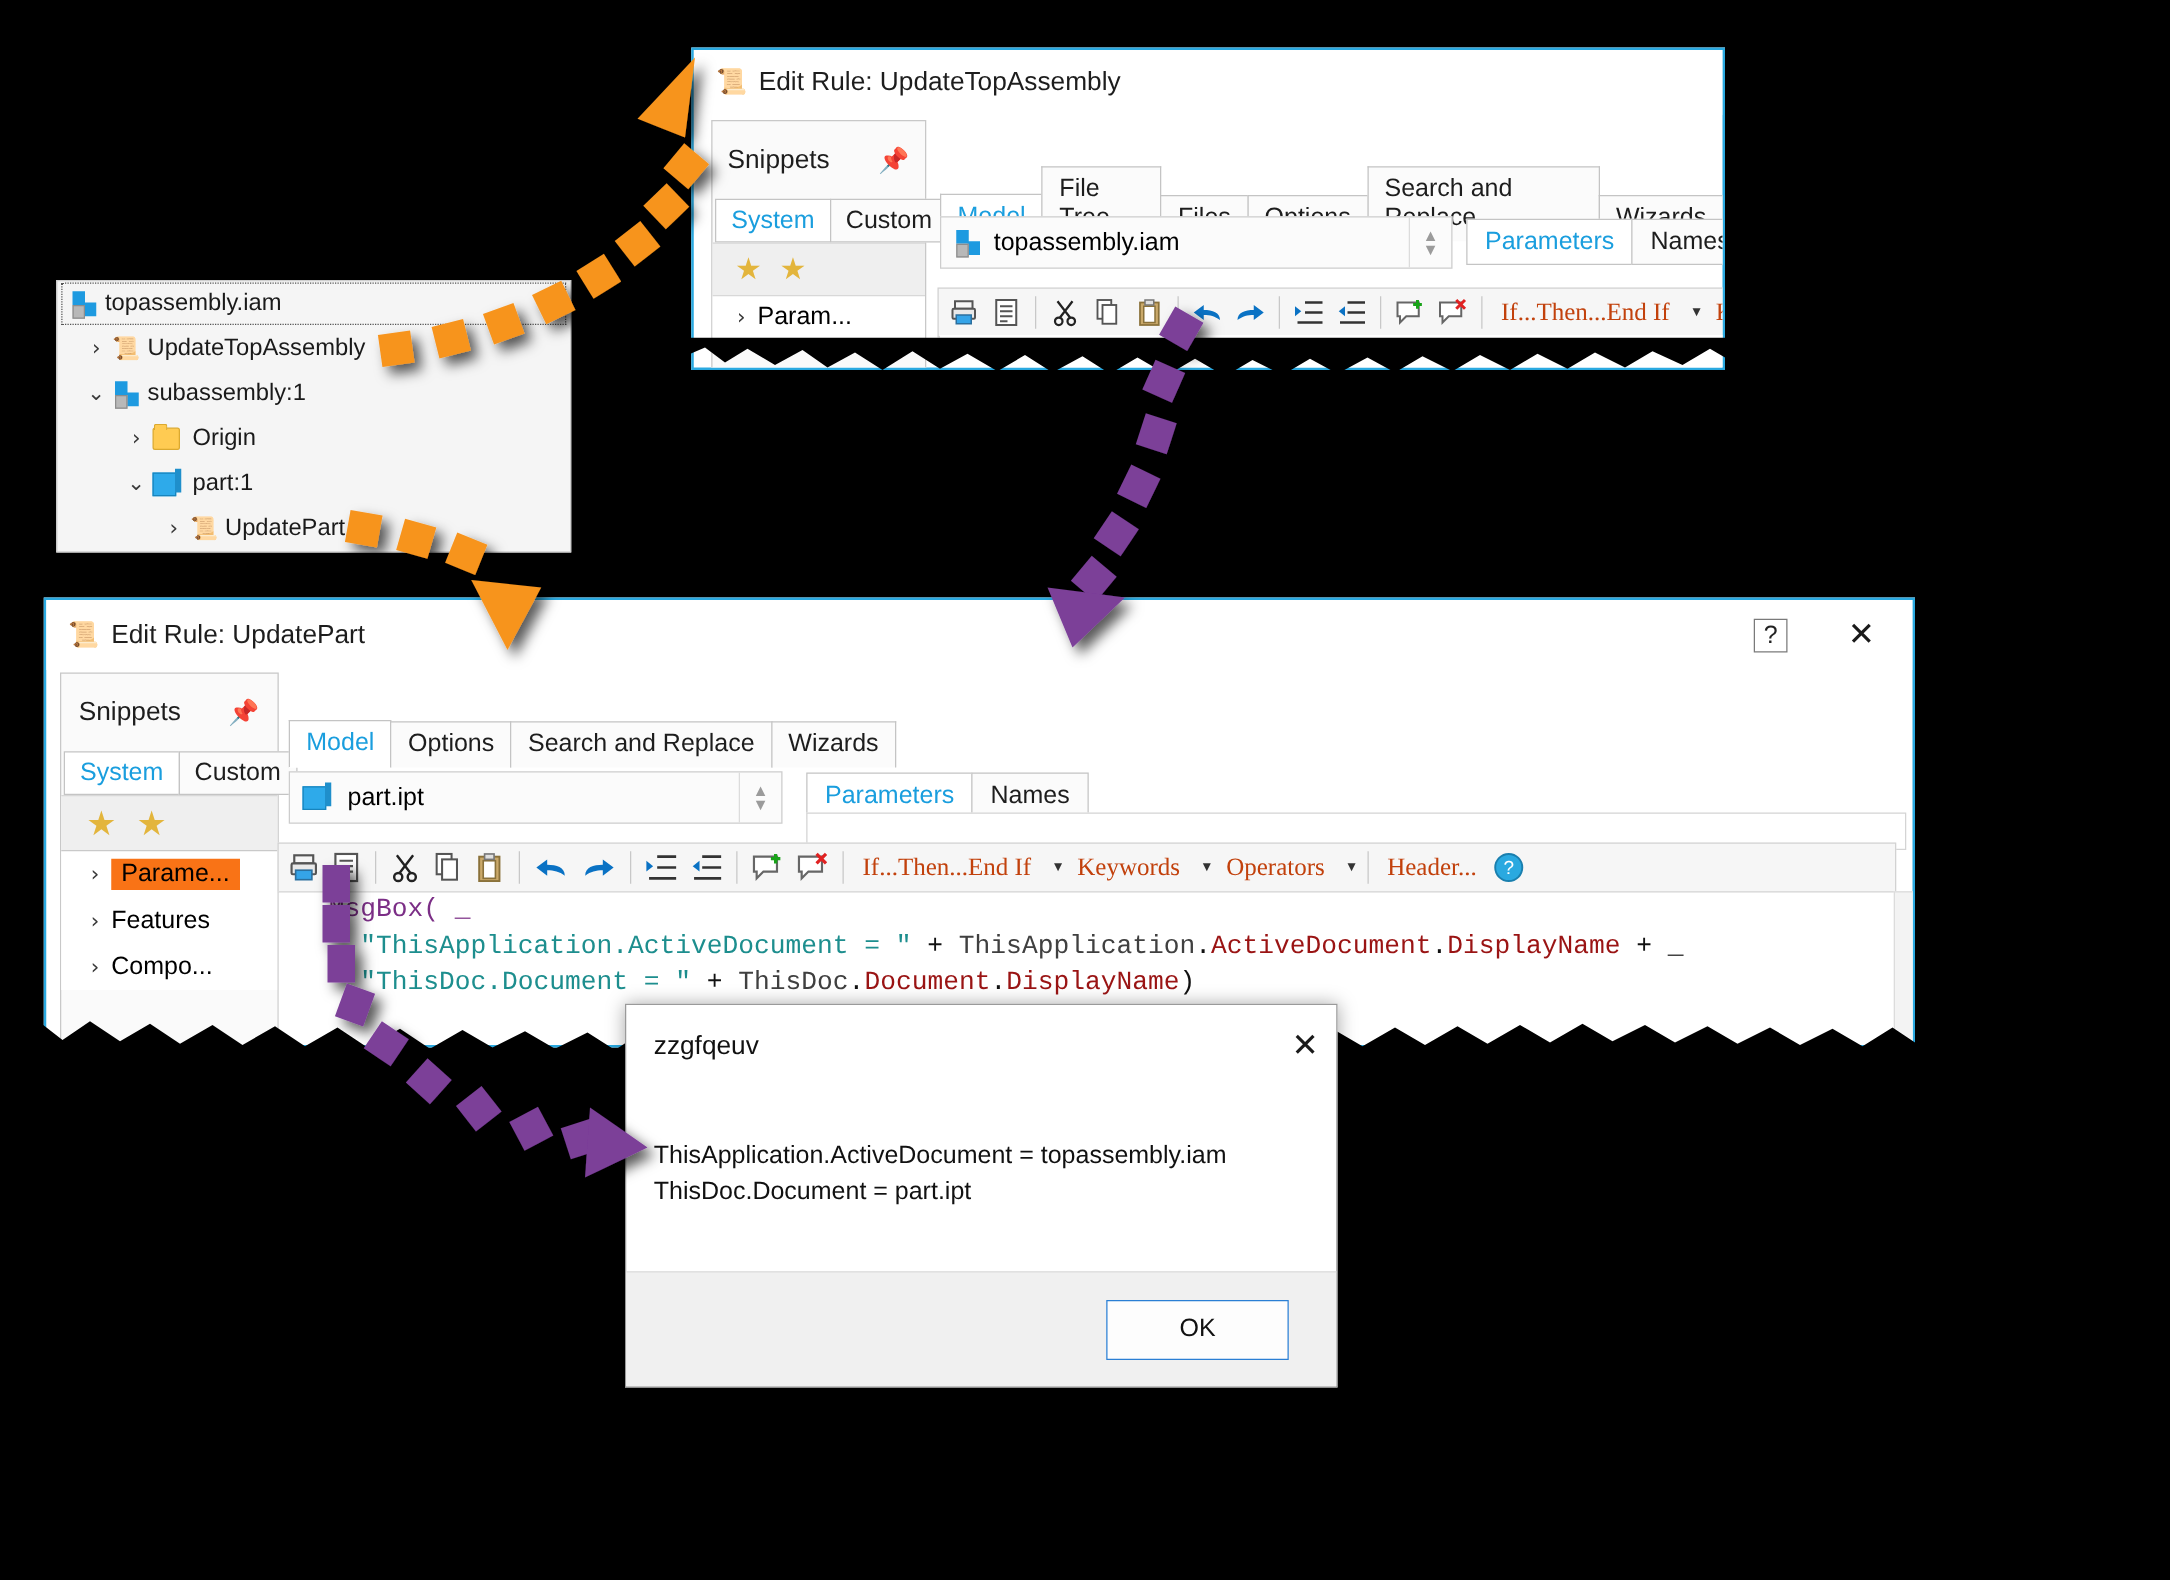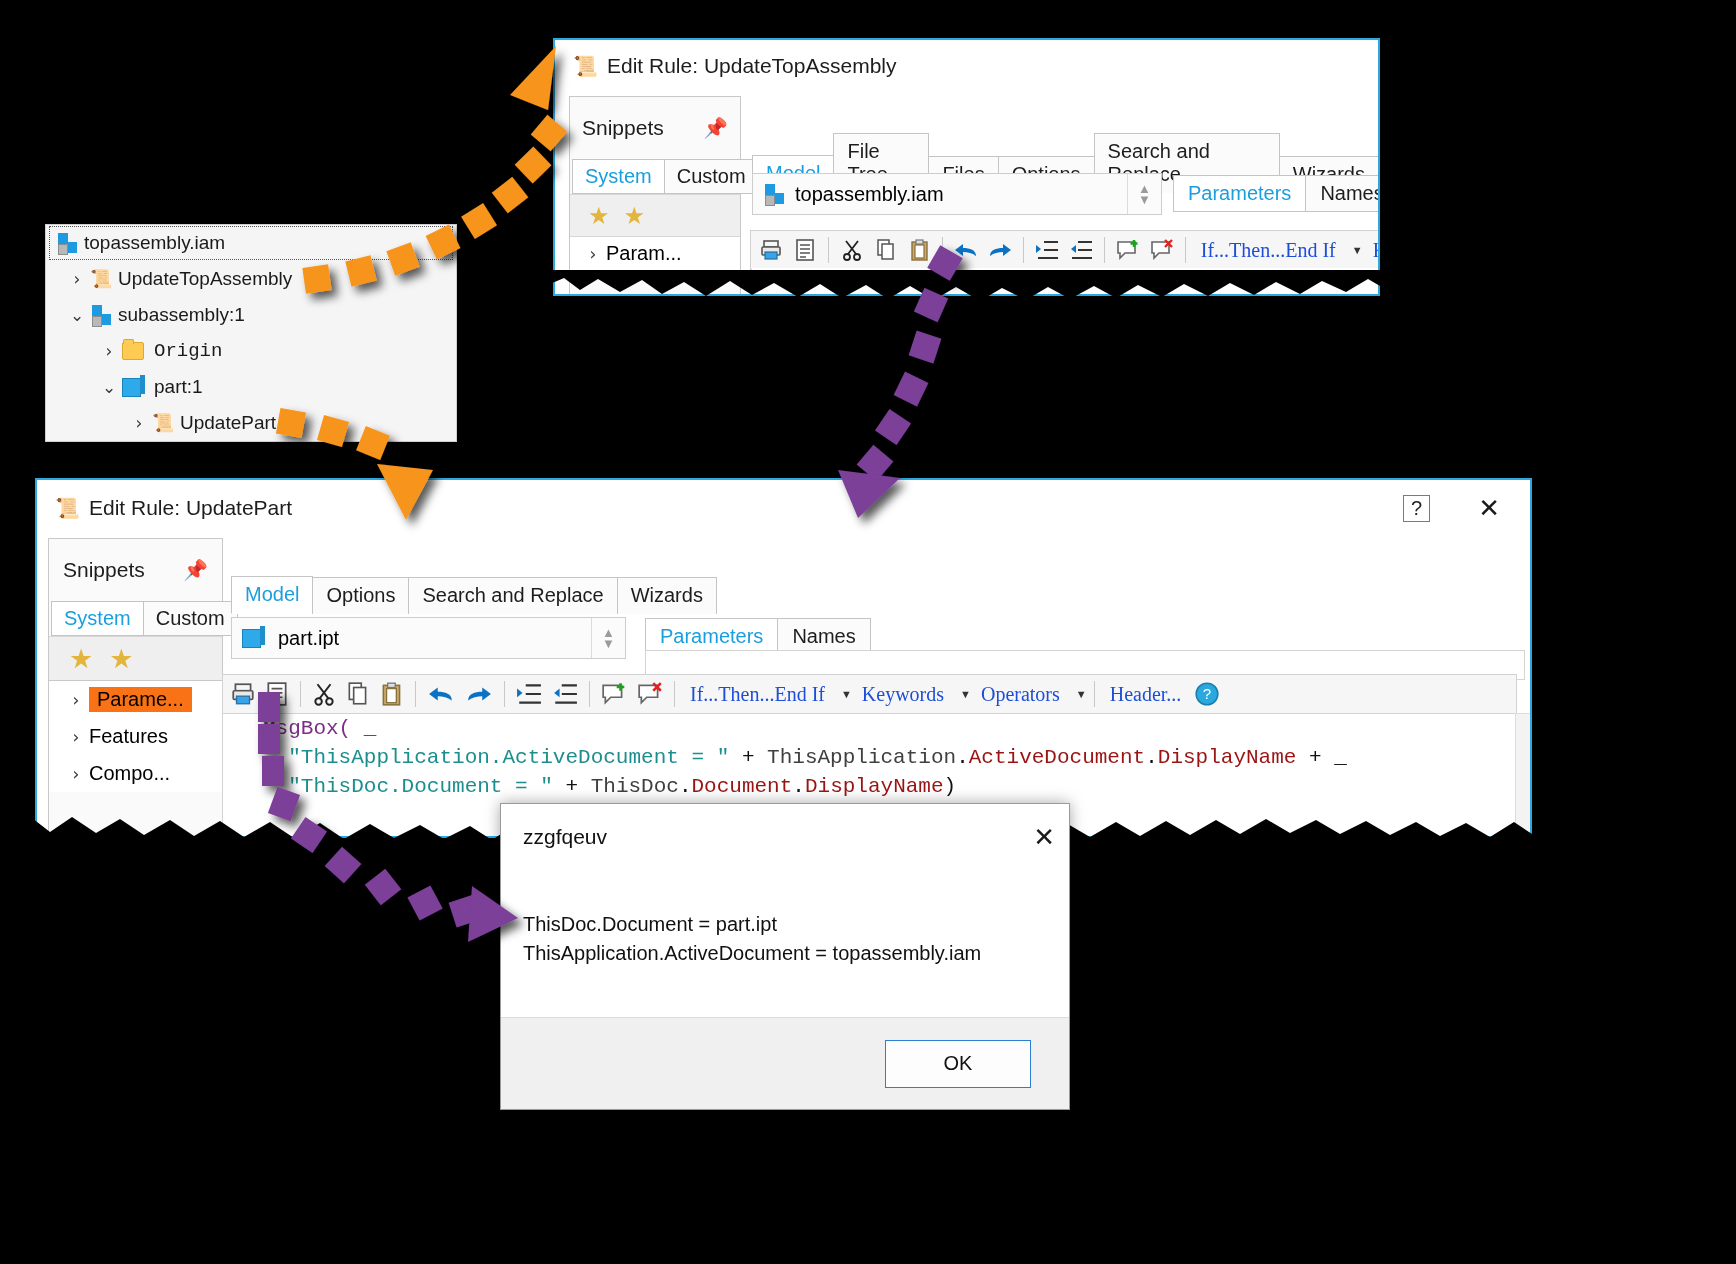--- a/index.html
+++ b/index.html
@@ -54,21 +54,21 @@
 
   
   .docsel { display:flex; align-items:center; border:1px solid #cdcdcd; background:#fbfbfb; height:42px; padding-left:10px; font-size:20px;}
   .spin { margin-left:auto; width:34px; height:100%; border-left:1px solid #dcdcdc; display:flex; flex-direction:column;
           align-items:center; justify-content:center; color:#9b9b9b; font-size:13px; line-height:11px;}
 
   
   .toolbar { display:flex; align-items:center; height:40px; background:#f6f6f6; border:1px solid #d2d2d2; padding:0 4px; gap:2px;}
   .tbtn { width:32px; height:32px; display:flex; align-items:center; justify-content:center; }
   .tsep { width:1px; height:26px; background:#c8c8c8; margin:0 5px; }
-  .tdrop { font-size:20px; color:#1d4ed8; padding:0 8px; white-space:nowrap; font-family:"Liberation Serif", serif;}
+  .tdrop { font-size:20px; color:#c2410c; padding:0 8px; white-space:nowrap; font-family:"Liberation Serif", serif;}
   .caret { font-size:11px; color:#333; margin-left:6px; }
 
   
   .code { font-family:"Liberation Mono", monospace; font-size:21px; line-height:29px; white-space:pre; } .c-str{color:#1d8e8e;}
   .c-obj{color:#404040;} .c-mem{color:#9a1414;} .c-punct{color:#111;}
   .c-ident{color:#7b2e86;}
 
   
   #msgbox { left:500px; top:803px; width:570px; height:307px; background:#ffffff;
             border:1px solid #9a9a9a; box-shadow:0 0 14px rgba(0,0,0,.35); }
@@ -103,21 +103,21 @@
     <span class="ic ic-asm">
         <i></i>
       </span>
     <span class="tree-label">subassembly:1</span>
   </div>
   <div class="tree-row" style="padding-left:50px;">
     <span class="chev">›</span>
     <span class="ic" style="display:flex;align-items:center;">
         <span class="ic-folder"></span>
       </span>
-    <span class="tree-label" style="margin-left:10px;font-family:Liberation Mono, monospace;">Origin</span>
+    <span class="tree-label" style="margin-left:10px;">Origin</span>
   </div>
   <div class="tree-row" style="padding-left:50px;">
     <span class="chev">⌄</span>
     <span class="ic" style="display:flex;align-items:center;">
         <span class="ic-part"></span>
       </span>
     <span class="tree-label" style="margin-left:10px;">part:1</span>
   </div>
   <div class="tree-row" style="padding-left:80px;">
     <span class="chev">›</span>
@@ -447,22 +447,22 @@
 <svg class="abs" width="1510" height="46" style="left:32px; top:808px;">
   <path d="M0,46 L0,10 L18,24 L40,9 L64,25 L88,11 L112,27 L138,12 L162,28 L188,13 L212,29 L238,14 L262,30 L288,15 L312,31 L338,16 L362,30 L388,17 L412,31 L438,18 L460,32 L484,16 L508,30 L534,15 L558,29 L584,14 L608,28 L634,13 L658,27 L684,12 L708,26 L734,11 L758,25 L784,12 L808,26 L834,13 L858,27 L884,14 L908,28 L934,15 L958,29 L984,16 L1008,30 L1034,15 L1058,29 L1084,14 L1108,28 L1134,13 L1158,27 L1184,12 L1208,26 L1234,11 L1258,25 L1284,12 L1308,26 L1334,13 L1358,27 L1384,14 L1408,28 L1434,15 L1458,29 L1482,14 L1500,26 L1500,46 Z" fill="#000000"></path>
 </svg>
 
 <div id="msgbox" class="abs">
   <div class="mb-title">
     <span>zzgfqeuv</span>
     <span class="xbtn" style="margin-left:auto;">✕</span>
   </div>
   <div class="mb-body">
+    <div>ThisApplication.ActiveDocument = topassembly.iam</div>
     <div>ThisDoc.Document = part.ipt</div>
-    <div>ThisApplication.ActiveDocument = topassembly.iam</div>
   </div>
   <div class="mb-foot">
     <div class="okbtn">OK</div>
   </div>
 </div>
 
 <svg class="arrow-svg" width="1736" height="1264">
   <defs>
     <filter id="sh" x="-40%" y="-40%" width="200%" height="200%">
       <feDropShadow dx="6" dy="6" stdDeviation="5" flood-color="#000" flood-opacity="0.65"></feDropShadow>

